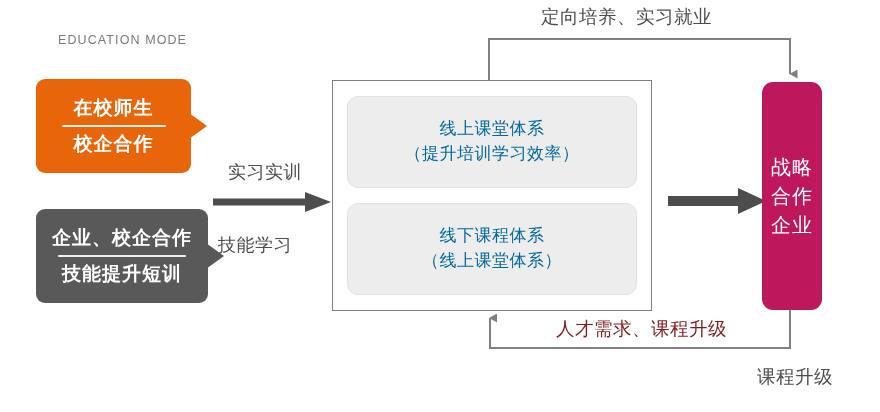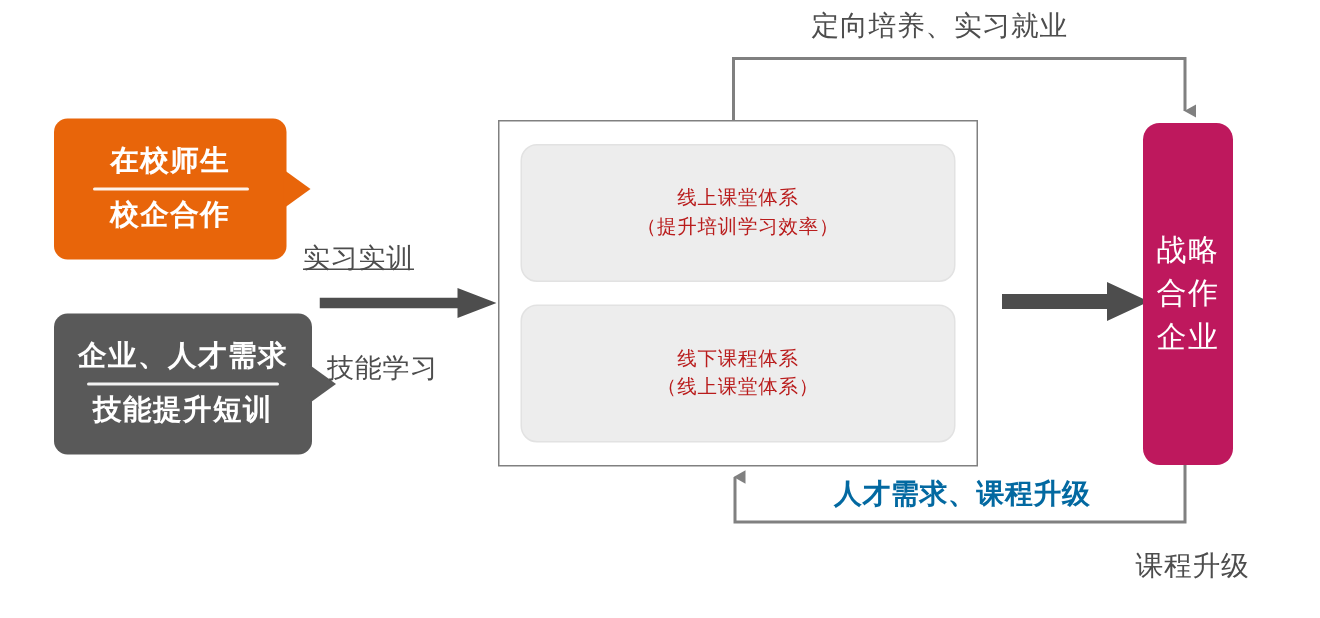--- a/index.html
+++ b/index.html
@@ -48,78 +48,79 @@
   #callout-professionals{left:36px;top:209px;width:172px;height:94px;background:#595959;}
   #callout-professionals .line1,#callout-professionals .line2{font-size:19px;}
   #callout-professionals .sep{width:128px;}
   #callout-professionals .tail{border-left:18px solid #595959;}
 
   
   .flow-label{
     position:absolute;font-size:18px;color:#4d4d4d;white-space:nowrap;
     font-weight:500;letter-spacing:.5px;
   }
-  #flow-label-top{left:202px;top:160px;text-decoration:underline;}
+  #flow-label-top{left:228px;top:160px;}
   #flow-label-bottom{left:218px;top:233px;}
   #flow-arrow{position:absolute;left:213px;top:192px;width:118px;height:20px;}
 
   
   #center-box{
     position:absolute;left:332px;top:80px;width:320px;height:231px;
     border:1.5px solid #808080;background:#ffffff;box-sizing:border-box;
   }
   .inner-card{
     position:absolute;left:14px;width:290px;height:92px;
     background:#EDEDED;border:1px solid #e2e2e2;border-radius:11px;
     display:flex;flex-direction:column;align-items:center;justify-content:center;
     box-sizing:border-box;
   }
   #card-online{top:15px;}
   #card-offline{top:122px;}
   .inner-card .c1,.inner-card .c2{
-    font-size:13px;color:#b91c1c;white-space:nowrap;line-height:1.45;letter-spacing:.5px;
+    font-size:17px;color:#0369a1;white-space:nowrap;line-height:1.45;letter-spacing:.5px;
   }
 
   
   #big-arrow{position:absolute;left:668px;top:188px;width:98px;height:26px;}
 
   
   #partner-box{
     position:absolute;left:762px;top:82px;width:60px;height:228px;
     background:#be185d;border-radius:11px;
     display:flex;flex-direction:column;align-items:center;justify-content:center;
     color:#ffffff;font-weight:normal;box-sizing:border-box;
   }
   #partner-box span{font-size:20px;line-height:1.45;letter-spacing:1px;white-space:nowrap;}
 
   
   #loop-label-top{
     position:absolute;left:541px;top:4px;font-size:18.5px;color:#4d4d4d;
     white-space:nowrap;letter-spacing:.5px;
   }
   #loop-label-bottom{
-    position:absolute;left:556px;top:316px;font-size:18.5px;color:#0369a1;
-    white-space:nowrap;letter-spacing:.5px;font-weight:bold;
+    position:absolute;left:556px;top:316px;font-size:18.5px;color:#7f1d1d;
+    white-space:nowrap;letter-spacing:.5px;
   }
 
   
   .caption{
     position:absolute;font-size:18.5px;color:#4d4d4d;white-space:nowrap;letter-spacing:.5px;
   }
   #caption-center{left:362px;top:364px;}
   #caption-right{left:757px;top:364px;}
 
   
   #connectors{position:absolute;left:0;top:0;width:880px;height:412px;pointer-events:none;}
 </style>
 </head>
 <body>
 
 <div id="stage">
 
+  <div class="subtitle">EDUCATION MODE</div>
 
   <svg id="connectors" viewBox="0 0 880 412" xmlns="http://www.w3.org/2000/svg">
     <defs>
       <marker id="arrow-down" markerWidth="9" markerHeight="9" refX="4.5" refY="7.5" orient="auto" markerUnits="userSpaceOnUse">
         <path d="M0,0 L9,0 L4.5,8 Z" fill="#808080"></path>
       </marker>
       <marker id="arrow-up" markerWidth="9" markerHeight="9" refX="4.5" refY="1" orient="auto" markerUnits="userSpaceOnUse">
         <path d="M4.5,0 L9,8 L0,8 Z" fill="#808080"></path>
       </marker>
     </defs>
@@ -130,21 +131,21 @@
   </svg>
 
   <div class="callout" id="callout-students">
     <div class="line1">在校师生</div>
     <div class="sep"></div>
     <div class="line2">校企合作</div>
     <div class="tail"></div>
   </div>
 
   <div class="callout" id="callout-professionals">
-    <div class="line1">企业、人才需求</div>
+    <div class="line1">企业、校企合作</div>
     <div class="sep"></div>
     <div class="line2">技能提升短训</div>
     <div class="tail"></div>
   </div>
 
   <div class="flow-label" id="flow-label-top">实习实训</div>
   <svg id="flow-arrow" viewBox="0 0 118 20" xmlns="http://www.w3.org/2000/svg">
     <path d="M0,6.5 L92,6.5 L92,0 L118,10 L92,20 L92,13.5 L0,13.5 Z" fill="#4d4d4d"></path>
   </svg>
   <div class="flow-label" id="flow-label-bottom">技能学习</div>

